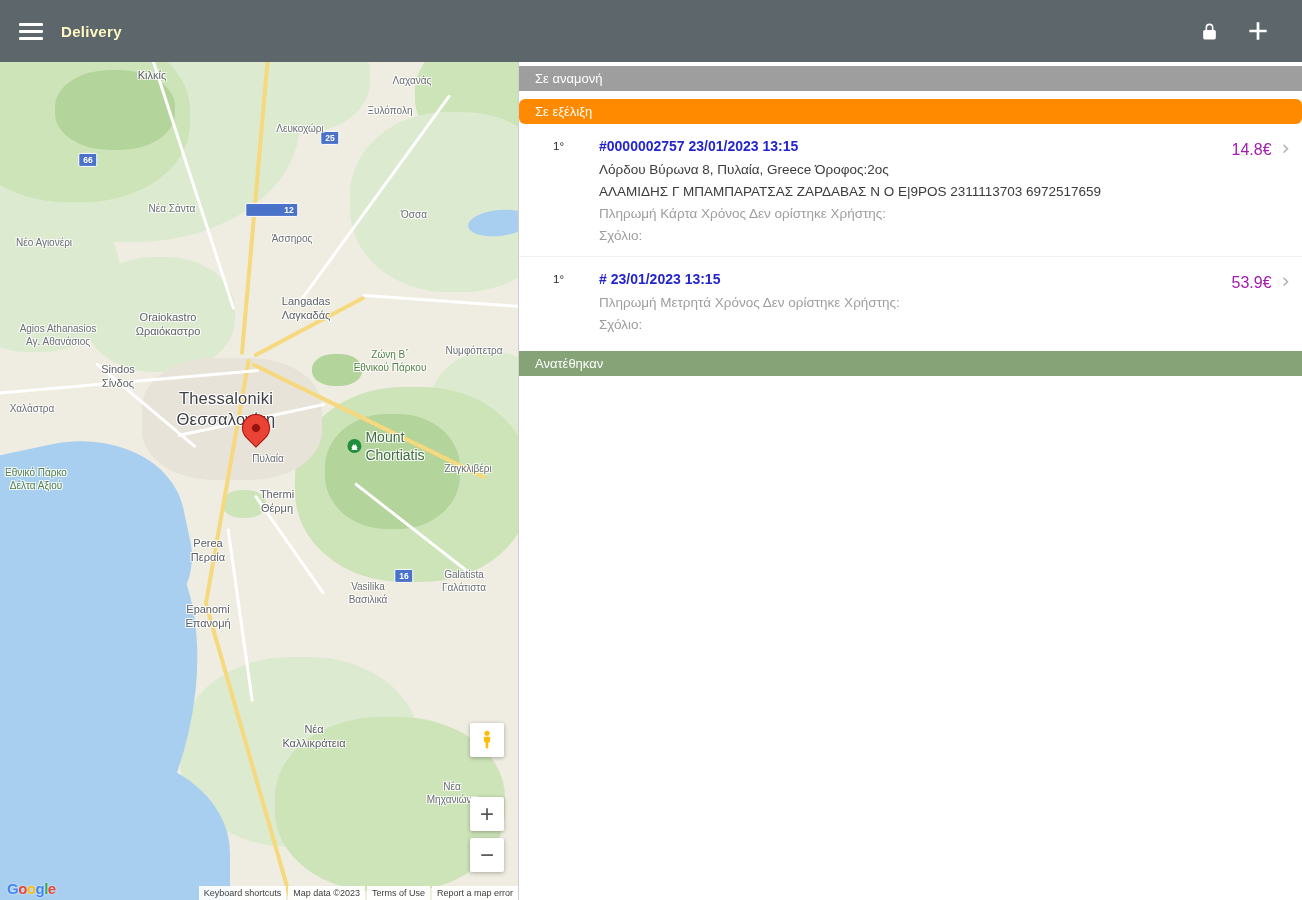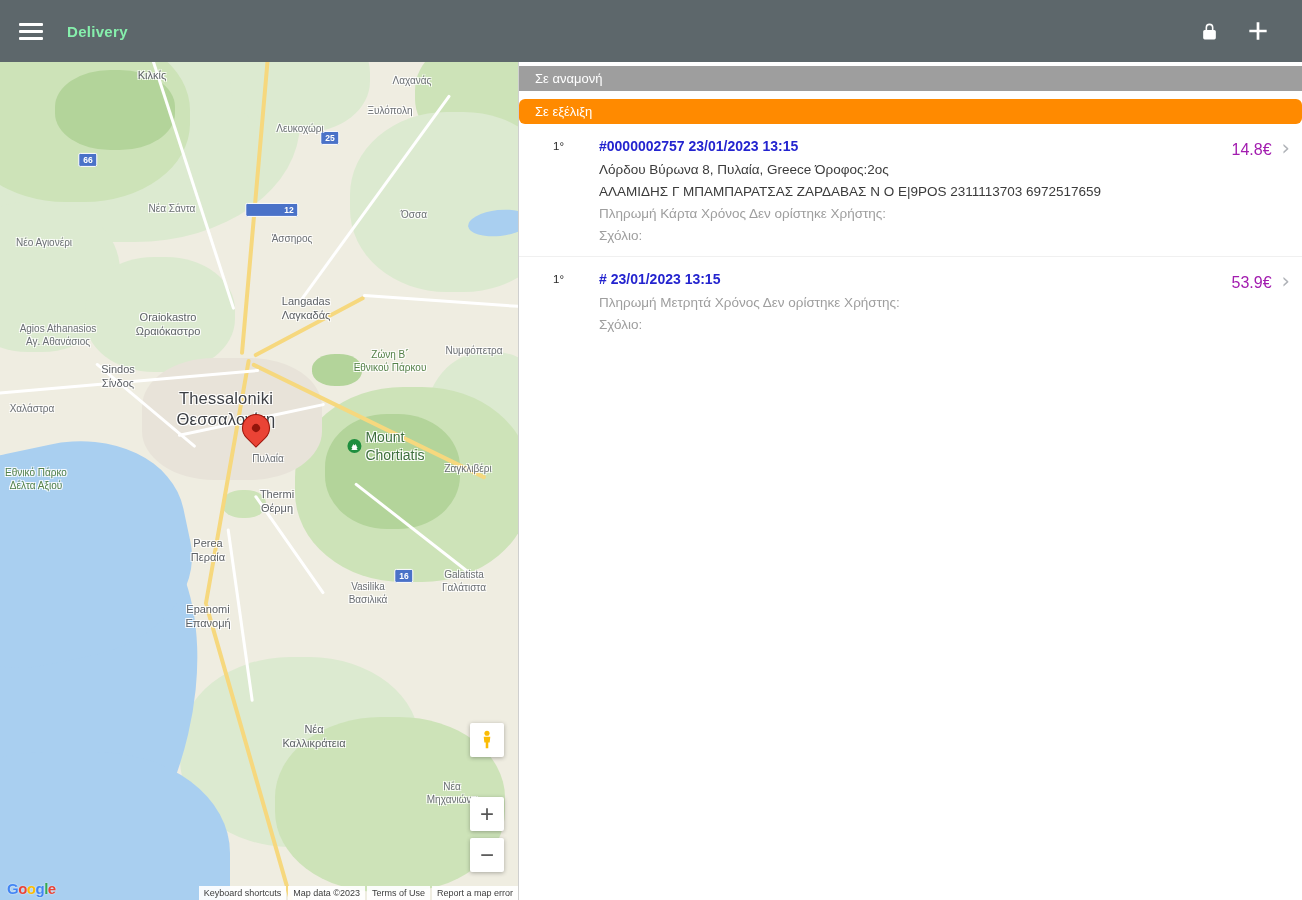--- a/index.html
+++ b/index.html
@@ -3,21 +3,21 @@
 <meta charset="utf-8">
 <style>
   html,body{margin:0;padding:0;}
   body{width:1302px;height:900px;overflow:hidden;font-family:"Liberation Sans","DejaVu Sans",sans-serif;background:#fff;}
   .app{width:1302px;height:900px;display:flex;flex-direction:column;}
 
   
   .appbar{flex:0 0 62px;height:62px;background:var(--app-bar,#5d676b);display:flex;align-items:center;}
   .burger{margin-left:19px;cursor:pointer;}
   .burger span{display:block;width:24px;height:3px;background:#fff;margin:4px 0;border-radius:1px;}
-  .appbar-title{color:#86efac;font-size:15px;font-weight:bold;margin-left:24px;letter-spacing:.3px;}
+  .appbar-title{color:#fef9c3;font-size:15px;font-weight:bold;margin-left:18px;letter-spacing:.3px;}
   .appbar-spacer{flex:1;}
   .appbar-icons{display:flex;align-items:center;gap:26px;padding-right:31px;}
   .appbar-icons .icn{display:inline-flex;align-items:center;justify-content:center;cursor:pointer;}
 
   
   .main{flex:1;display:flex;min-height:0;}
   .map{flex:0 0 518px;width:518px;position:relative;overflow:hidden;background:#efede1;}
   .panel{flex:1;background:#fff;border-left:1px solid #cfcfcf;display:flex;flex-direction:column;overflow:hidden;}
 
   
@@ -243,17 +243,18 @@
             <div class="otitle"># 23/01/2023 13:15</div>
             <div class="ometa">Πληρωμή Μετρητά Χρόνος Δεν ορίστηκε Χρήστης:</div>
             <div class="ometa">Σχόλιο:</div>
           </div>
           <div class="oprice">53.9€</div>
           <div class="ochev">›</div>
         </div>
 
       </div>
 
+      <div class="sec assigned">Ανατέθηκαν</div>
       <div class="panel-fill"></div>
     </div>
 
   </div>
 </div>
 
 </body></html>

